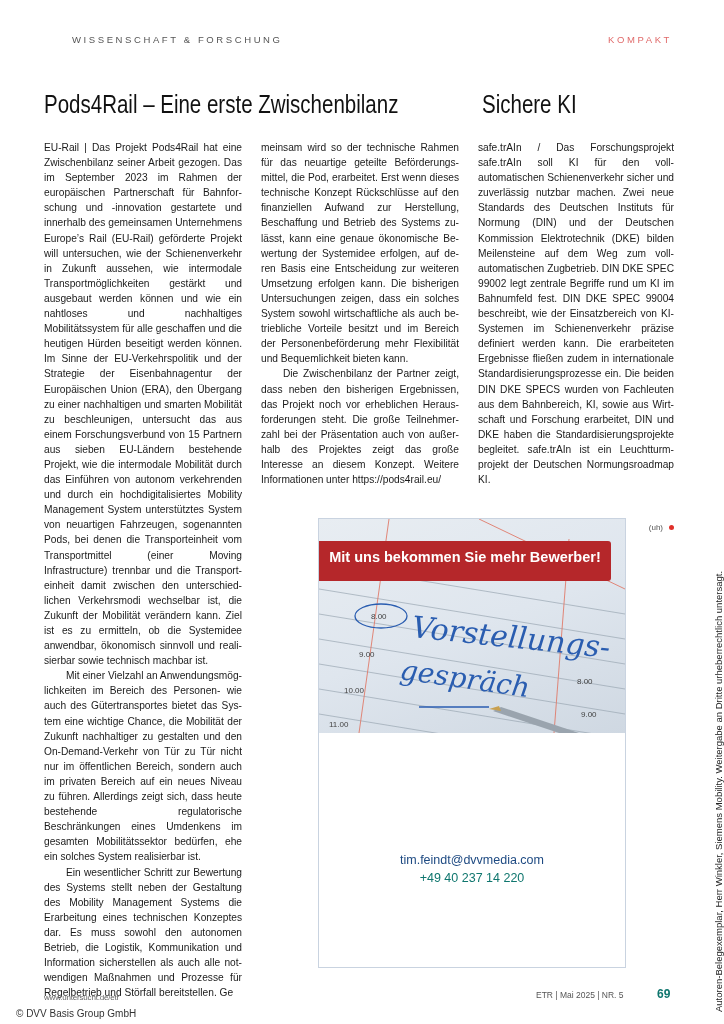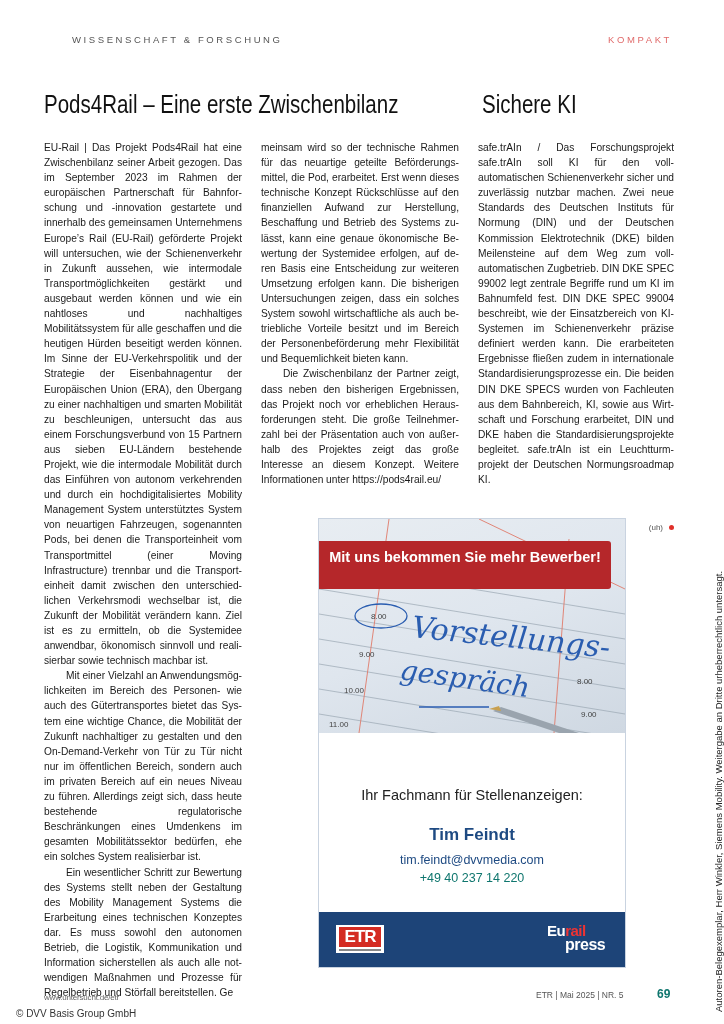--- a/index.html
+++ b/index.html
@@ -15,21 +15,21 @@
   .c1 { left:44px; }
   .c2 { left:261px; }
   .c3 { left:478px; width:196px; }
   .lead { font-weight:normal; }
   .sig { float:right; font-size:8px; color:#555;margin-top:48px; }
   .sig .dot { display:inline-block; width:5px; height:5px; border-radius:50%; background:#e0302a; margin-left:6px; vertical-align:middle; }
   
   .ad { position:absolute; left:318px; top:518px; width:308px; height:450px; border:1px solid #c9d3e0; box-sizing:border-box; background:#fff; overflow:hidden; }
   .ad-photo { position:absolute; left:0; top:0; width:306px; height:214px; background:linear-gradient(160deg,#e8edf2 0%,#dfe6ee 50%,#cfd8e2 100%); overflow:hidden; }
   .ad-photo svg { position:absolute; left:0; top:0; }
-  .ad-banner { position:absolute; left:0; top:22px; width:292px; height:48px; background:#b5272a; color:#fff; font-weight:bold; font-size:14.5px; line-height:32px; text-align:center; border-radius:0 3px 3px 0; }
+  .ad-banner { position:absolute; left:0; top:22px; width:292px; height:40px; background:#b5272a; color:#fff; font-weight:bold; font-size:14.5px; line-height:32px; text-align:center; border-radius:0 3px 3px 0; }
   .ad-subtitle { position:absolute; top:268px; left:0; width:100%; text-align:center; font-size:14.5px; color:#222; }
   .ad-name { position:absolute; top:306px; left:0; width:100%; text-align:center; font-size:17px; font-weight:bold; color:#1e4a82; }
   .ad-email { position:absolute; top:334px; left:0; width:100%; text-align:center; font-size:12.5px; color:#1e4a82; }
   .ad-phone { position:absolute; top:352px; left:0; width:100%; text-align:center; font-size:12.5px; color:#0f766e; }
   .ad-footer { position:absolute; left:0; bottom:0; width:100%; height:55px; background:#1d4478; }
   .etr-logo { position:absolute; left:17px; top:13px; width:48px; height:28px; background:#fff; }
   .etr-logo span { position:absolute; left:3px; top:2px; width:42px; height:20px; background:#d42b22; color:#fff; font-weight:bold; font-size:17px; line-height:20px; text-align:center; letter-spacing:-1px; }
   .etr-logo i { position:absolute; left:3px; bottom:2px; width:42px; height:2px; background:#888; }
   .eurail-logo { position:absolute; right:18px; top:10px; width:60px; height:36px; color:#fff; font-weight:bold; }
   .eurail-logo .l1 { position:absolute; left:0; top:0; font-size:15px; letter-spacing:-0.5px; }
@@ -96,33 +96,21 @@
         <text x="80" y="160" font-size="28" transform="rotate(8 80 160)">gespräch</text>
       </g>
       <line x1="100" y1="188" x2="170" y2="188" stroke="#2a5db0" stroke-width="1.6"></line>
       <g>
         <polygon points="174,192 240,214 260,214 182,188" fill="#9aa4ae"></polygon>
         <polygon points="170,190 180,187 182,192" fill="#c8a050"></polygon>
       </g>
     </svg>
     <div class="ad-banner">Mit uns bekommen Sie mehr Bewerber!</div>
   </div>
-  <div class="ad-subtitle">Ihr Fachmann für Stellenanzeigen:</div>
-  <div class="ad-name">Tim Feindt</div>
   <div class="ad-email">tim.feindt@dvvmedia.com</div>
   <div class="ad-phone">+49 40 237 14 220</div>
-  <div class="ad-footer">
-    <div class="etr-logo">
-        <span>ETR</span>
-        <i></i>
-      </div>
-    <div class="eurail-logo">
-      <div class="l1"><span>Eu</span><em>rail</em></div>
-      <div class="l2">press</div>
-    </div>
-  </div>
 </div>
 
 <div class="footer-url">www.untersucht.de/etr</div>
 <div class="copyright">© DVV Basis Group GmbH</div>
 <div class="issue">ETR  |  Mai 2025  |  NR. 5</div>
 <div class="page-num">69</div>
 <div class="side-note">Autoren-Belegexemplar, Herr Winkler, Siemens Mobility. Weitergabe an Dritte urheberrechtlich untersagt.</div>
 
 </body></html>

